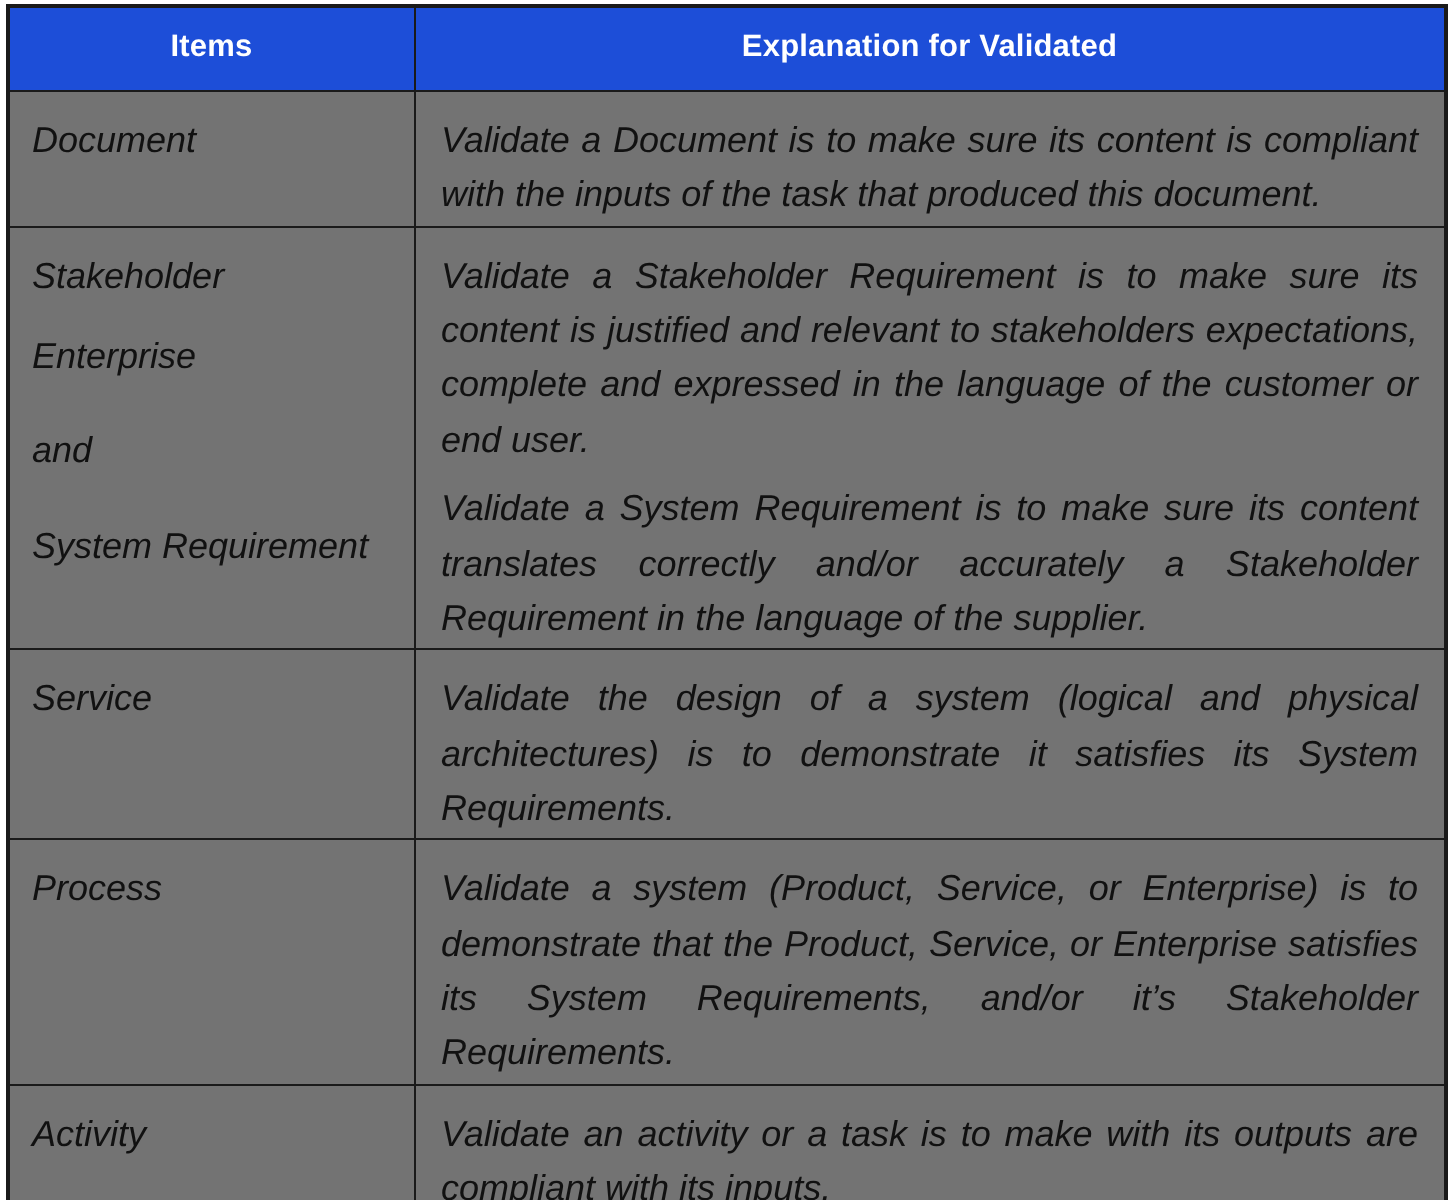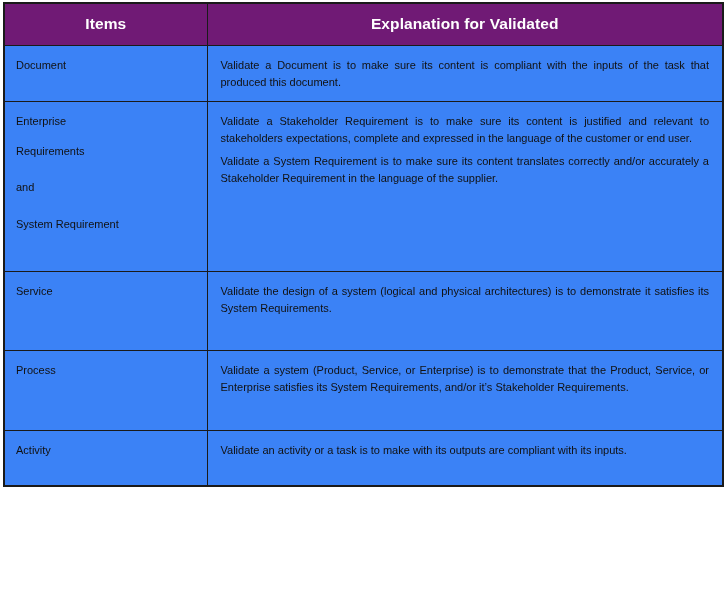--- a/index.html
+++ b/index.html
@@ -42,37 +42,38 @@
 
   table.validation-table th,
   table.validation-table td {
     border: 1.6px solid #1a1a1a;
     vertical-align: top;
     box-sizing: border-box;
   }
 
   
   thead tr.header-row th {
-    background: #701a75;
+    background: #1d4ed8;
     color: #ffffff;
     font-weight: bold;
     font-size: 15.5px;
     text-align: center;
     vertical-align: middle;
     padding: 11px 6px 12px 6px;
     letter-spacing: 0.1px;
     height: 40px;
   }
 
   
   tbody td {
-    background: #3b82f6;
+    background: #737373;
     color: #111111;
-    font-size: 11px;
+    font-size: 18px;
     line-height: 1.52;
+    font-style: italic;
   }
 
   td.item-cell {
     padding: 11px 8px 11px 11px;
     text-align: left;
     vertical-align: top;
   }
 
   td.expl-cell {
     padding: 11px 13px 1px 13px;
@@ -129,22 +130,22 @@
           <td class="item-cell">
             <p>Document</p>
           </td>
           <td class="expl-cell">
             <p>Validate a Document is to make sure its content is compliant with the inputs of the task that produced this document.</p>
           </td>
         </tr>
 
         <tr class="row-stakeholder">
           <td class="item-cell">
-            <p>Enterprise</p>
-            <p class="line-2">Requirements</p>
+            <p>Stakeholder</p>
+            <p class="line-2">Enterprise</p>
             <p class="spacer-line">and</p>
             <p class="spacer-line">System Requirement</p>
           </td>
           <td class="expl-cell">
             <p>Validate a Stakeholder Requirement is to make sure its content is justified and relevant to stakeholders expectations, complete and expressed in the language of the customer or end user.</p>
             <p>Validate a System Requirement is to make sure its content translates correctly and/or accurately a Stakeholder Requirement in the language of the supplier.</p>
           </td>
         </tr>
 
         <tr class="row-design">

